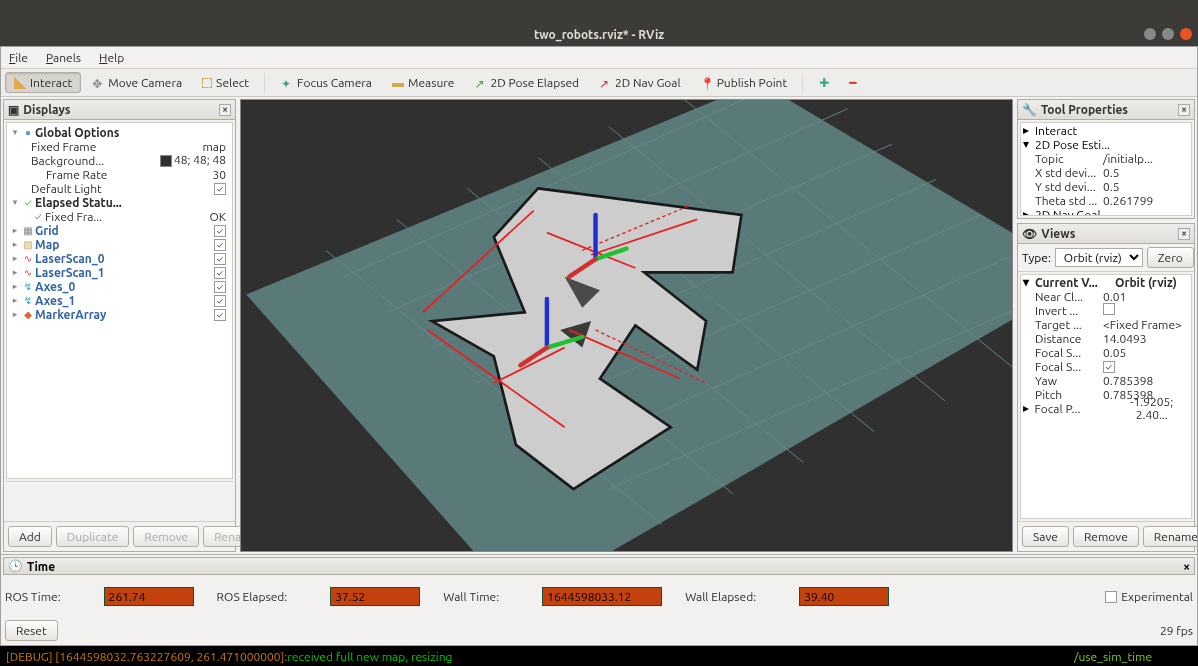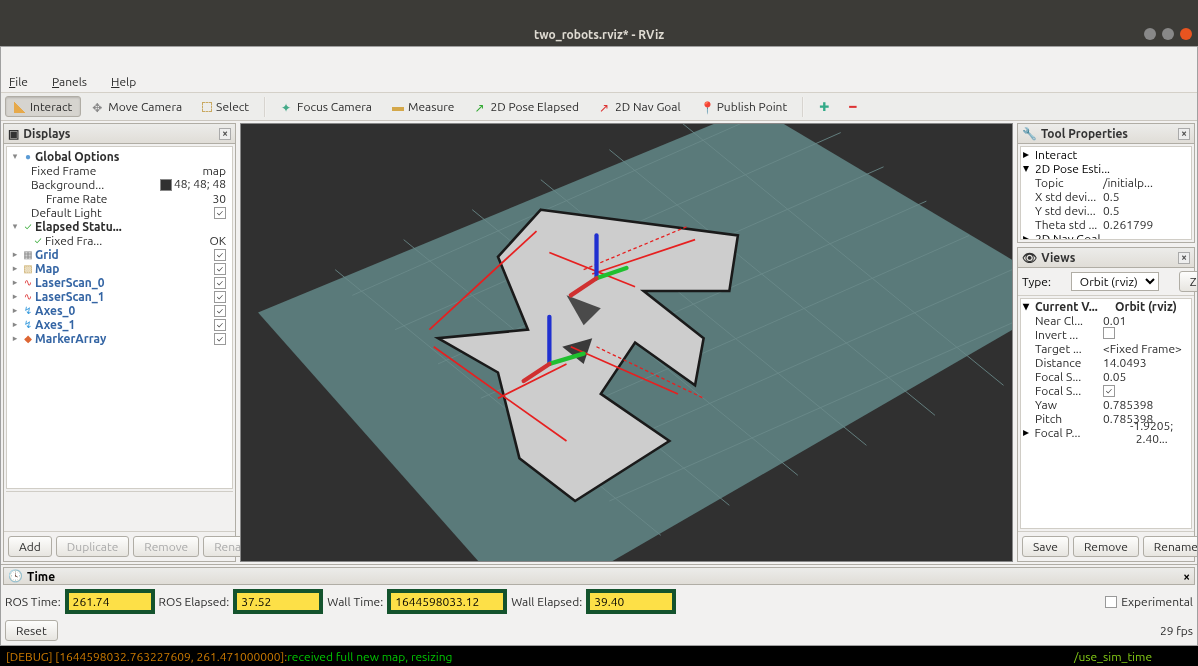--- a/index.html
+++ b/index.html
@@ -3,21 +3,21 @@
 <meta charset="utf-8">
 <style>
 * { margin: 0; padding: 0; box-sizing: border-box; font-family: "Ubuntu", "Segoe UI", sans-serif; font-size: 12px; }
 body { background: #3c3b37; width: 1198px; height: 666px; overflow: hidden; }
 .top-tabs { height: 22px; background: #3c3b37; color: #ccc; display: flex; align-items: center; padding: 0 8px; gap: 40px; }
 .titlebar { height: 24px; background: #3c3b37; color: #dfdbd2; display: flex; align-items: center; justify-content: center; position: relative; font-weight: bold; }
 .window-controls { position: absolute; right: 6px; display: flex; gap: 6px; }
 .window-controls span { width: 12px; height: 12px; border-radius: 50%; display: inline-block; }
 .wc-min { background: #888; } .wc-max { background: #888; } .wc-close { background: #e95420; }
 .window { background: #f2f1f0; height: 600px; display: flex; flex-direction: column; border: 1px solid #a0a0a0; }
-.menubar { height: 22px; display: flex; align-items: center; padding: 0 8px; gap: 24px; border-bottom: 1px solid #d4d0c8; margin-top: 24px; }
+.menubar { height: 22px; display: flex; align-items: center; padding: 0 8px; gap: 18px; border-bottom: 1px solid #d4d0c8; }
 .menubar span { color: #2c2c2c; cursor: pointer; }
 .menubar span u { text-decoration: underline; }
 .toolbar { height: 28px; display: flex; align-items: center; padding: 0 4px; gap: 2px; border-bottom: 1px solid #cac6bf; background: #ededeb; }
 .tool-btn { display: flex; align-items: center; gap: 4px; padding: 3px 8px; border: 1px solid transparent; border-radius: 3px; cursor: pointer; color: #2c2c2c; }
 .tool-btn.active { background: #d6d4cf; border-color: #b0ada5; box-shadow: inset 0 1px 2px rgba(0,0,0,0.15); }
 .tool-icon { width: 12px; height: 12px; display: inline-block; }
 .tb-sep { width: 2px; height: 20px; background: linear-gradient(to right,#cac6bf,#fff); margin: 0 4px; }
 .content { flex: 1; display: flex; overflow: hidden; }
 .panel { background: #f2f1f0; display: flex; flex-direction: column; border: 1px solid #b0ada5; margin: 2px; }
 .panel-left { width: 233px; }
@@ -38,27 +38,27 @@
 .btn.disabled { color: #aaa; cursor: default; }
 .viewport { flex: 1; display: flex; flex-direction: column; margin: 2px; }
 .render { flex: 1; background: #303030; position: relative; border: 1px solid #888; overflow: hidden; }
 .render svg { width: 100%; height: 100%; }
 .right-stack { display: flex; flex-direction: column; width: 182px; }
 .prop-grid { flex: 1; overflow: auto; background: #fff; border: 1px solid #d0cdc6; margin: 2px; }
 .prop-row { display: flex; padding: 0 2px; height: 14px; align-items: center; }
 .prop-row .k { flex: 0 0 80px; color: #2c2c2c; overflow: hidden; text-overflow: ellipsis; white-space: nowrap; padding-left: 12px;}
 .prop-row .v { color: #2c2c2c; text-align: center; }
 .prop-row.bold { font-weight: bold; }
-.views-type { display: flex; align-items: center; gap: 20px; padding: 3px 4px; border-bottom: 1px solid #d0cdc6; }
+.views-type { display: flex; align-items: center; gap: 4px; padding: 3px 4px; border-bottom: 1px solid #d0cdc6; }
 .views-type select { flex: 1; border: 1px solid #b0ada5; padding: 1px 4px; background: #fff; }
 .time-panel { border-top: 1px solid #b0ada5; background: #f2f1f0; padding: 2px; }
 .time-header { background: linear-gradient(#ececea,#e0ddd7); border: 1px solid #b0ada5; padding: 2px 4px; display: flex; align-items: center; font-weight: bold; height: 18px; gap:4px;}
-.time-row { display: flex; align-items: center; gap: 4px; padding: 4px 2px; }
+.time-row { display: flex; align-items: center; gap: 23px; padding: 12px 2px; }
 .time-row label { color: #2c2c2c; }
-.time-row input.field { border: 4px solid #14532d; background: #fde047; padding: 2px 4px; width: 90px; }
+.time-row input.field { border: 1px solid #14532d; background: #c2410c; padding: 2px 4px; width: 90px; margin-left: 20px; }
 .time-row input.field.wide { width: 120px; }
 .time-footer { display: flex; align-items: center; padding: 2px; gap: 8px; }
 .terminal { height: 20px; background: #000; color: #00c800; font-family: monospace; font-size: 11px; padding: 2px 6px; display: flex; align-items: center; overflow: hidden; white-space: nowrap; }
 .terminal .orange { color: #cc7a00; }
 .terminal .white { color: #84cc16; margin-left: auto; padding-right: 40px;}
 </style>
 </head>
 <body>
 
 <div class="top-tabs"></div>

